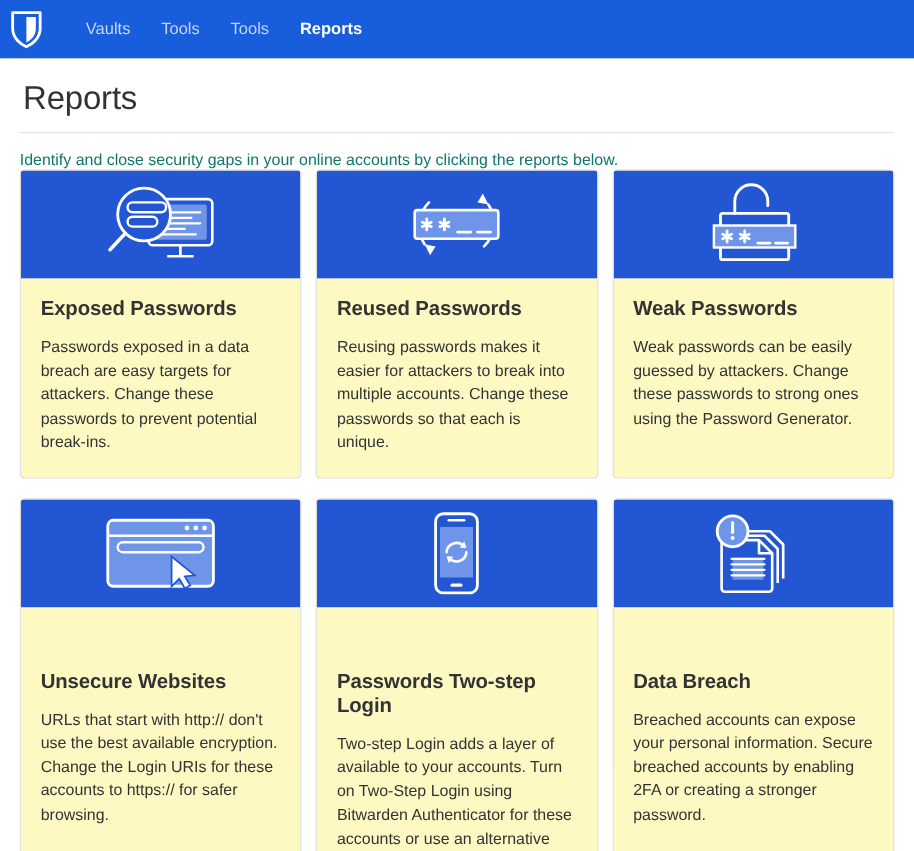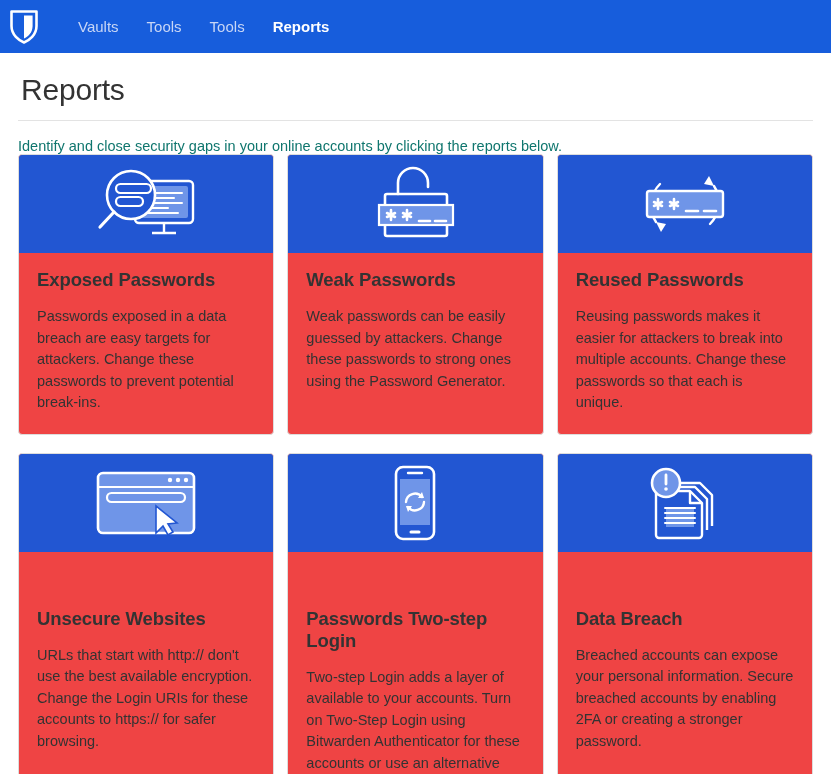--- a/index.html
+++ b/index.html
@@ -70,21 +70,21 @@
   
   .card-grid {
     display: grid;
     grid-template-columns: repeat(3, 1fr);
     column-gap: 13px;
     row-gap: 18px;
   }
   .report-card {
     border: 1px solid #dddddd;
     border-radius: 4px;
-    background: #ef4444;
+    background: #fef9c3;
     overflow: hidden;
     display: flex;
     flex-direction: column;
     cursor: pointer;
   }
   .card-banner {
     background: #2256d2;
     height: 98px;
     display: flex;
     align-items: center;
@@ -169,44 +169,20 @@
       </div>
       <div class="card-body">
         <div class="card-title">Exposed Passwords</div>
         <div class="card-desc">Passwords exposed in a data breach are easy targets for attackers. Change these passwords to prevent potential break-ins.</div>
       </div>
     </div>
 
     <div class="report-card row-1">
       <div class="card-banner">
         <span>
-          <svg width="100" height="80" viewBox="0 0 100 80">
-            <g fill="none" stroke="#ffffff" stroke-width="2.6">
-              <path d="M33 30 V19 A15 15 0 0 1 63 19 V23" stroke-linecap="round"></path>
-              <rect x="20" y="30" width="62" height="42" rx="2"></rect>
-            </g>
-            <rect x="14" y="41" width="74" height="20" fill="#6f95e8" stroke="#ffffff" stroke-width="2.2"></rect>
-            <g stroke="#ffffff" stroke-width="2.6" stroke-linecap="round">
-              <path d="M26 46 v10 M22 49 l8 4 M30 49 l-8 4"></path>
-              <path d="M42 46 v10 M38 49 l8 4 M46 49 l-8 4"></path>
-              <path d="M54 57 h11"></path>
-              <path d="M70 57 h11"></path>
-            </g>
-          </svg>
-        </span>
-      </div>
-      <div class="card-body">
-        <div class="card-title">Weak Passwords</div>
-        <div class="card-desc">Weak passwords can be easily guessed by attackers. Change these passwords to strong ones using the Password Generator.</div>
-      </div>
-    </div>
-
-    <div class="report-card row-1">
-      <div class="card-banner">
-        <span>
           <svg width="110" height="76" viewBox="0 0 110 76">
             <g fill="none" stroke="#ffffff" stroke-width="2.4" stroke-linecap="round">
               <path d="M30 18 A30 30 0 0 0 26 56"></path>
               <path d="M80 58 A30 30 0 0 0 84 20"></path>
             </g>
             <path d="M26 56 l10 2 l-5 8 z" fill="#ffffff"></path>
             <path d="M84 20 l-10 -2 l5 -8 z" fill="#ffffff"></path>
             <rect x="17" y="25" width="76" height="26" rx="2.5" fill="#6f95e8" stroke="#ffffff" stroke-width="2.4"></rect>
             <g stroke="#ffffff" stroke-width="2.6" stroke-linecap="round">
               <path d="M28 33 v10 M24 36 l8 4 M32 36 l-8 4"></path>
@@ -216,20 +192,44 @@
             </g>
           </svg>
         </span>
       </div>
       <div class="card-body">
         <div class="card-title">Reused Passwords</div>
         <div class="card-desc">Reusing passwords makes it easier for attackers to break into multiple accounts. Change these passwords so that each is unique.</div>
       </div>
     </div>
 
+    <div class="report-card row-1">
+      <div class="card-banner">
+        <span>
+          <svg width="100" height="80" viewBox="0 0 100 80">
+            <g fill="none" stroke="#ffffff" stroke-width="2.6">
+              <path d="M33 30 V19 A15 15 0 0 1 63 19 V23" stroke-linecap="round"></path>
+              <rect x="20" y="30" width="62" height="42" rx="2"></rect>
+            </g>
+            <rect x="14" y="41" width="74" height="20" fill="#6f95e8" stroke="#ffffff" stroke-width="2.2"></rect>
+            <g stroke="#ffffff" stroke-width="2.6" stroke-linecap="round">
+              <path d="M26 46 v10 M22 49 l8 4 M30 49 l-8 4"></path>
+              <path d="M42 46 v10 M38 49 l8 4 M46 49 l-8 4"></path>
+              <path d="M54 57 h11"></path>
+              <path d="M70 57 h11"></path>
+            </g>
+          </svg>
+        </span>
+      </div>
+      <div class="card-body">
+        <div class="card-title">Weak Passwords</div>
+        <div class="card-desc">Weak passwords can be easily guessed by attackers. Change these passwords to strong ones using the Password Generator.</div>
+      </div>
+    </div>
+
     <div class="report-card row-2">
       <div class="card-banner">
         <span>
           <svg width="112" height="76" viewBox="0 0 112 76">
             <rect x="8" y="8" width="96" height="60" rx="5" fill="#6f95e8" stroke="#ffffff" stroke-width="2.6"></rect>
             <path d="M8 22 h96" stroke="#ffffff" stroke-width="2.2"></path>
             <g fill="#ffffff">
               <circle cx="80" cy="15" r="2.2"></circle>
                 <circle cx="88" cy="15" r="2.2"></circle>
                 <circle cx="96" cy="15" r="2.2"></circle>

